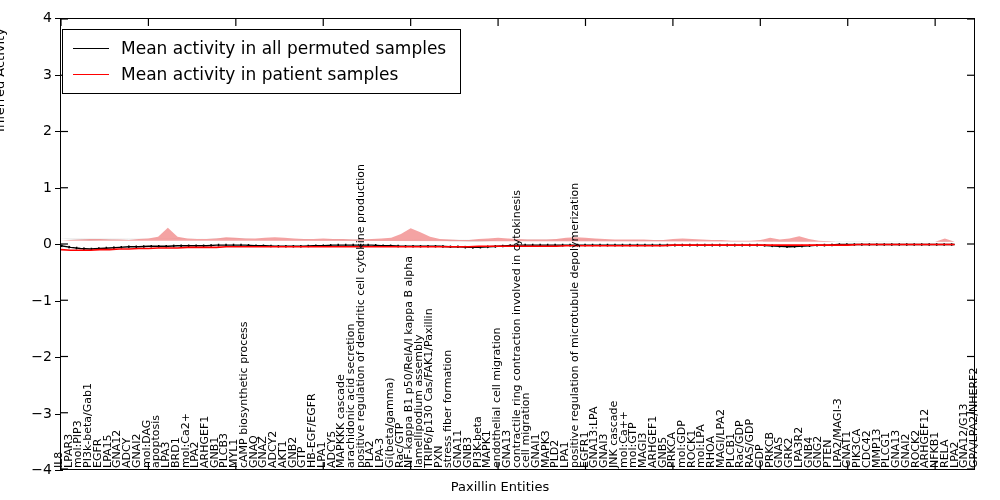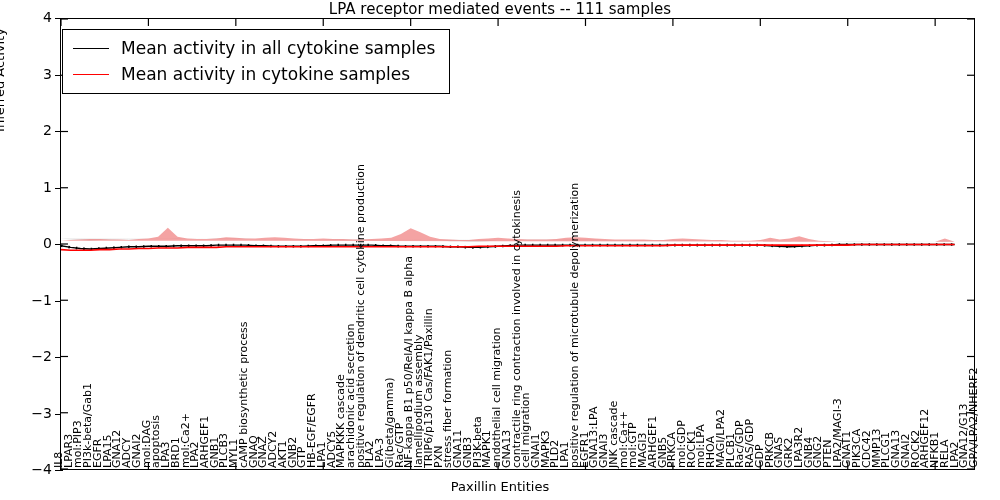--- a/index.html
+++ b/index.html
@@ -55,21 +55,20 @@
   .legend-row{display:flex;align-items:center;height:26px;}
   .legend-swatch{width:36px;height:0;border-top:1.6px solid #000;margin-right:12px;}
   .legend-swatch.red{border-top-color:#ff0000;}
   .legend-text{font-size:17px;color:#000;}
 </style>
 </head>
 <body>
 
 <div id="root">
 
-  <div id="chart-title">LPA receptor mediated events -- 111 samples</div>
 
   <div id="y-axis-label">Inferred Activity</div>
   <div id="x-axis-label">Paxillin Entities</div>
 
   <div id="ytick-layer">
       <div class="ytick-label" style="top: 18px; right: 948px;">4</div>
       <div class="ytick-mark" style="top: 18px; left: 55px;"></div>
       <div class="ytick-label" style="top: 74.5px; right: 948px;">3</div>
       <div class="ytick-mark" style="top: 74.5px; left: 55px;"></div>
       <div class="ytick-label" style="top: 131px; right: 948px;">2</div>
@@ -238,21 +237,21 @@
       <div class="xtick-label" style="left: 880.064px;">NFKB1</div>
       <div class="xtick-label" style="left: 889.798px;">RELA</div>
       <div class="xtick-label" style="left: 899.532px;">LPA2</div>
       <div class="xtick-label" style="left: 909.266px;">GNA12/G13</div>
       <div class="xtick-label" style="left: 919px;">GPA/LPA2/NHERF2</div>
     </div>
 
   <div id="legend">
     <div class="legend-row">
       <span class="legend-swatch"></span>
-      <span class="legend-text">Mean activity in all cytokine samples</span>
+      <span class="legend-text">Mean activity in all permuted samples</span>
     </div>
     <div class="legend-row">
       <span class="legend-swatch red"></span>
-      <span class="legend-text">Mean activity in cytokine samples</span>
+      <span class="legend-text">Mean activity in patient samples</span>
     </div>
   </div>
 
 </div>
 
 </body></html>

